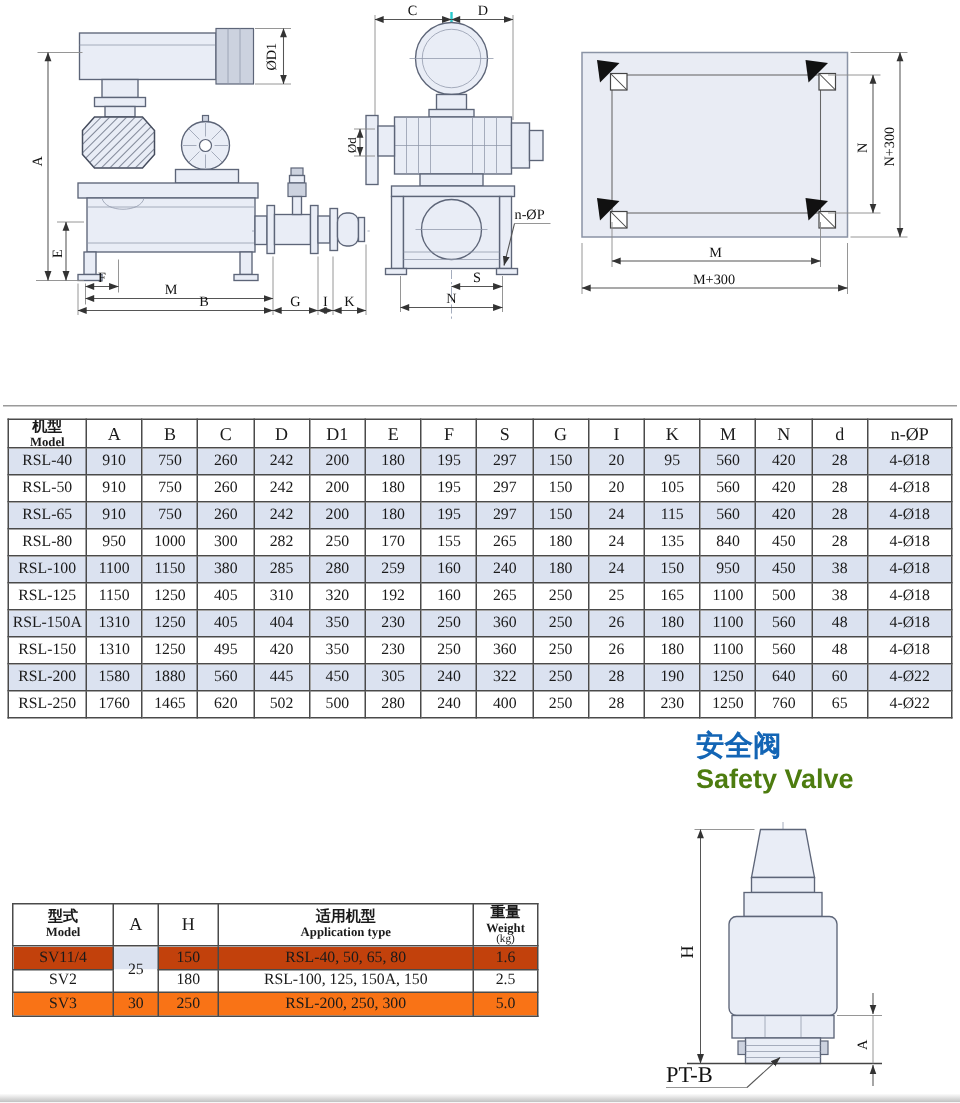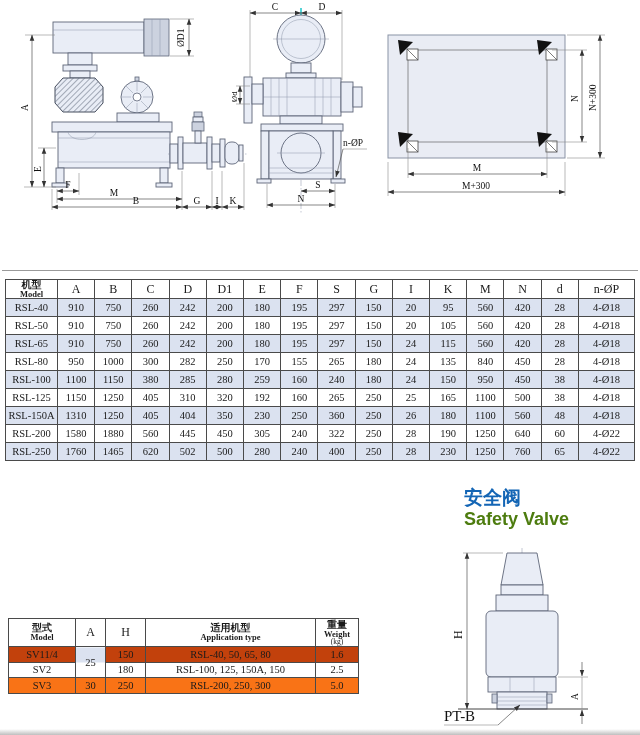--- a/index.html
+++ b/index.html
@@ -26,21 +26,21 @@
   th,td{border:1px solid #4a4a4a;text-align:center;vertical-align:middle;padding:0;overflow:hidden;white-space:nowrap;}
   #main-table{position:absolute;left:5px;top:279px;width:630px;font-family:"Liberation Serif","DejaVu Serif",serif;}
   #main-table thead tr{height:19px;}
   #main-table th{font-weight:normal;font-size:12px;line-height:11px;}
   #main-table th .zh{font-size:10px;line-height:10px;font-weight:bold;}
   #main-table th .en{font-size:8.5px;line-height:8px;font-weight:bold;}
   #main-table tbody tr{height:18px;}
   #main-table tbody td{font-size:10.5px;}
   #main-table tbody tr:nth-child(odd){background:#dbe2f0;}
 
-  #valve-table{position:absolute;left:8px;top:602px;width:350px;font-family:"Liberation Serif","DejaVu Serif",serif;margin-top:16px;}
+  #valve-table{position:absolute;left:8px;top:602px;width:350px;font-family:"Liberation Serif","DejaVu Serif",serif;}
   #valve-table thead tr{height:28px;}
   #valve-table th{font-weight:normal;font-size:12px;line-height:11px;}
   #valve-table th .zh{font-size:10px;line-height:10px;font-weight:bold;}
   #valve-table th .en{font-size:8.5px;line-height:8.5px;font-weight:bold;}
   #valve-table th .un{font-size:7.5px;line-height:7.5px;font-weight:normal;}
   #valve-table tbody tr{height:15.6px;}
   #valve-table tbody td{font-size:10.5px;}
   #valve-table tbody tr:nth-child(1){background:#c2410c;}
   #valve-table tbody tr:nth-child(3){background:#f97316;}
   #valve-table td.merged{background:linear-gradient(to bottom,#dbe2f0 50%,#ffffff 50%);}
@@ -436,20 +436,38 @@
           <td>360</td>
           <td>250</td>
           <td>26</td>
           <td>180</td>
           <td>1100</td>
           <td>560</td>
           <td>48</td>
           <td>4-Ø18</td>
         </tr>
         <tr>
+          <td>RSL-150</td>
+          <td>1310</td>
+          <td>1250</td>
+          <td>495</td>
+          <td>420</td>
+          <td>350</td>
+          <td>230</td>
+          <td>250</td>
+          <td>360</td>
+          <td>250</td>
+          <td>26</td>
+          <td>180</td>
+          <td>1100</td>
+          <td>560</td>
+          <td>48</td>
+          <td>4-Ø18</td>
+        </tr>
+        <tr>
           <td>RSL-200</td>
           <td>1580</td>
           <td>1880</td>
           <td>560</td>
           <td>445</td>
           <td>450</td>
           <td>305</td>
           <td>240</td>
           <td>322</td>
           <td>250</td>

